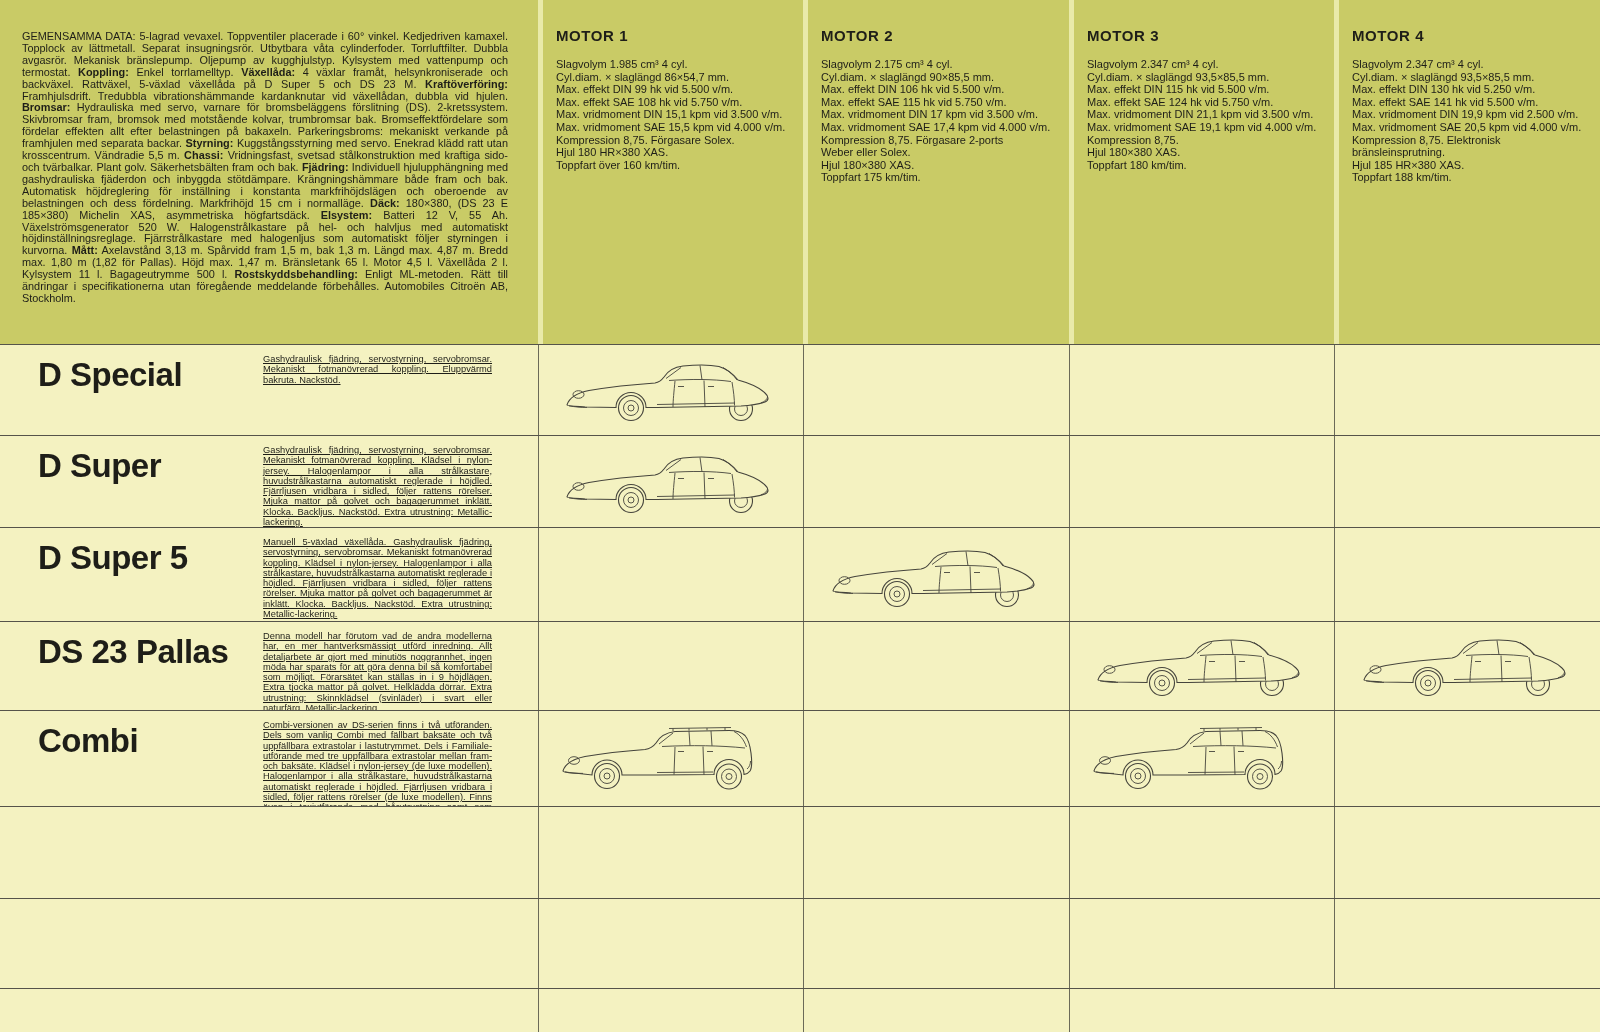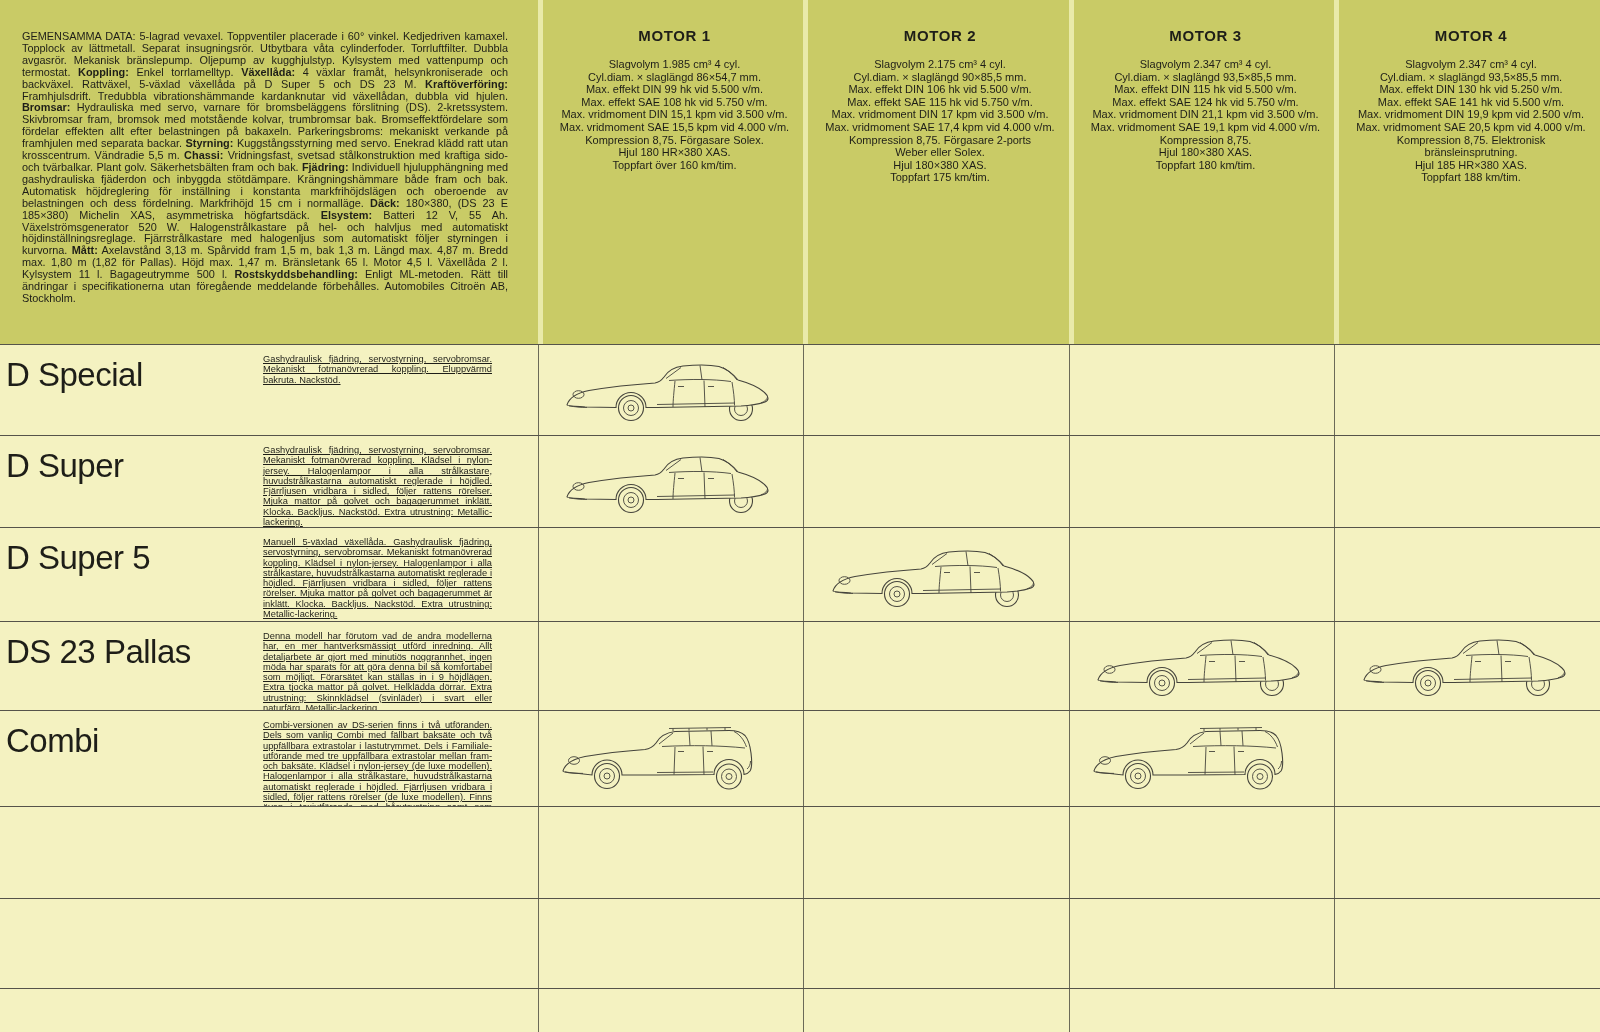--- a/index.html
+++ b/index.html
@@ -26,32 +26,32 @@
   .cell{overflow:hidden;position:relative;}
   
   .header-row{height:344px;background:var(--header-bg);}
   .header-row .cell + .cell{border-left:5px solid var(--stripe);}
   .header-left{padding:31px 30px 0 22px;}
   .common{
     font-size:10.9px;line-height:11.9px;text-align:justify;
     color:var(--ink);
   }
   .common .b{font-weight:bold;}
-  .motor-cell{padding:27px 10px 0 13px;text-align:center;}
+  .motor-cell{padding:27px 10px 0 13px;}
   .motor-title{
     font-size:15px;font-weight:bold;letter-spacing:.6px;margin-bottom:14px;
   }
   .spec-line{font-size:11px;line-height:12.6px;white-space:nowrap;}
   
   .body-row{border-top:1px solid var(--line-h);background:var(--body-bg);}
   .body-row .cell + .cell{border-left:1px solid var(--line-v);}
   .model-row .left-cell{position:relative;}
   .model-name{
-    position:absolute;left:6px;top:11px;
-    font-size:33px;font-weight:normal;letter-spacing:-.5px;white-space:nowrap;
+    position:absolute;left:38px;top:11px;
+    font-size:33px;font-weight:bold;letter-spacing:-.5px;white-space:nowrap;
   }
   .model-desc{
     position:absolute;left:263px;top:9px;width:229px;
     font-size:9.3px;line-height:10.3px;text-align:justify;text-decoration:underline;
   }
   .car-cell{display:flex;justify-content:center;align-items:flex-end;}
   .car-sedan{margin-bottom:10px;}
   .car-wagon{margin-bottom:11px;}
   .cbody{fill:var(--body-bg);stroke:var(--car-line);stroke-width:1.1;}
   .cline{fill:none;stroke:var(--car-line);stroke-width:.9;}

